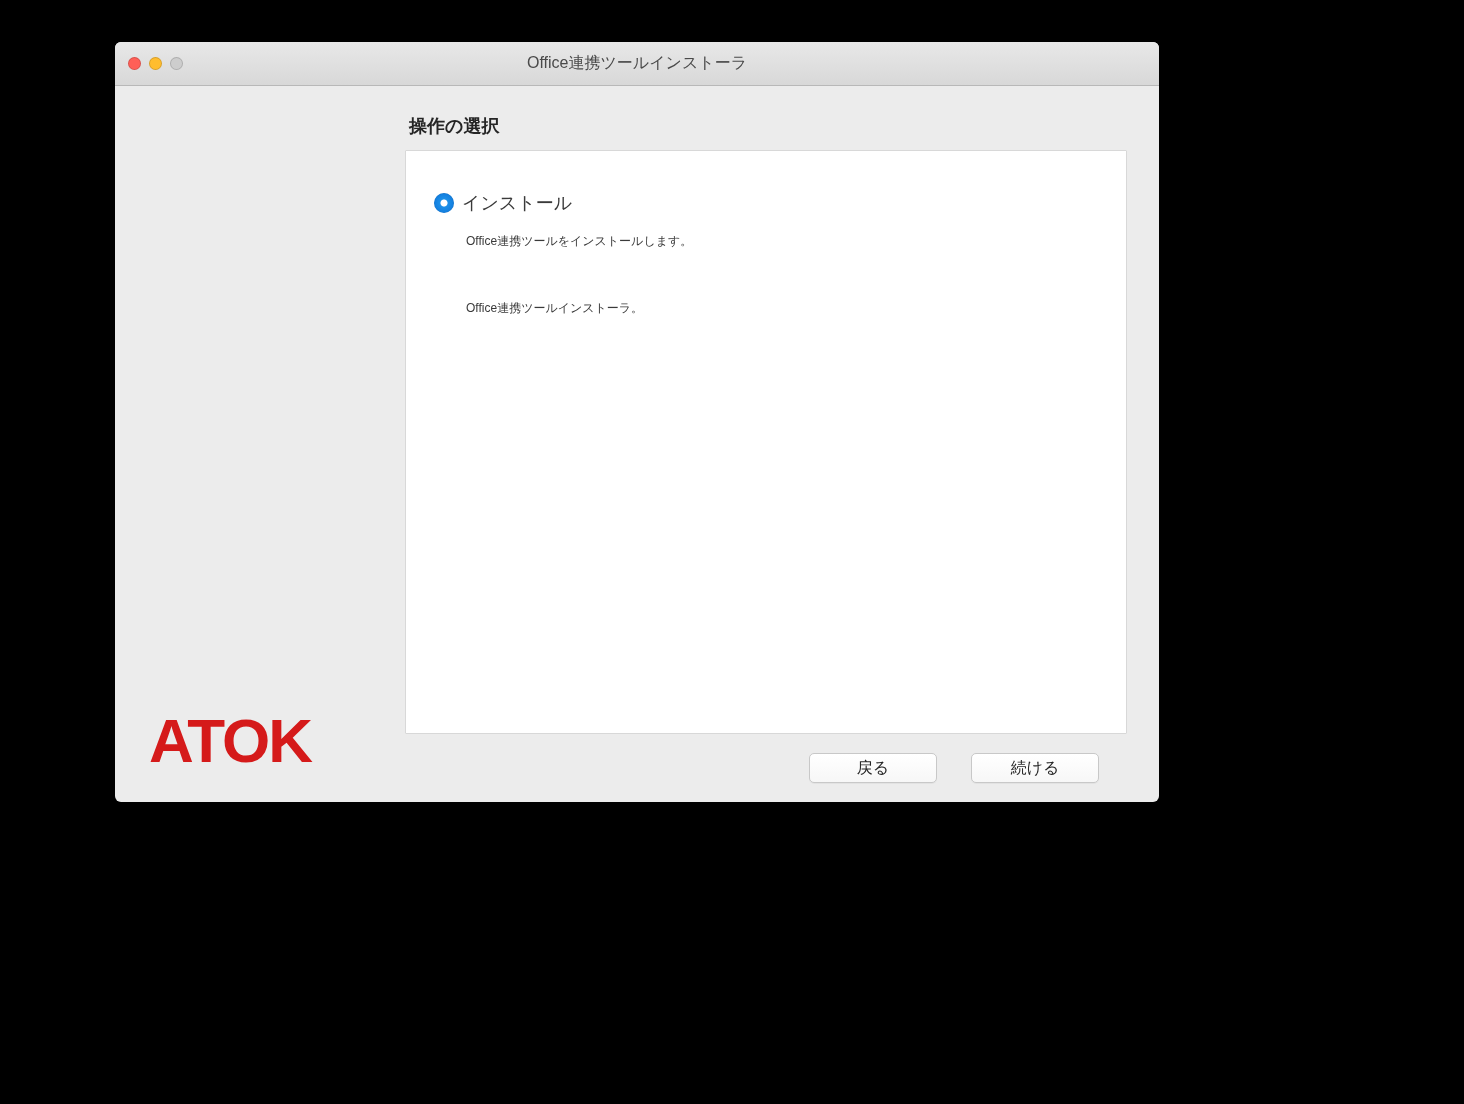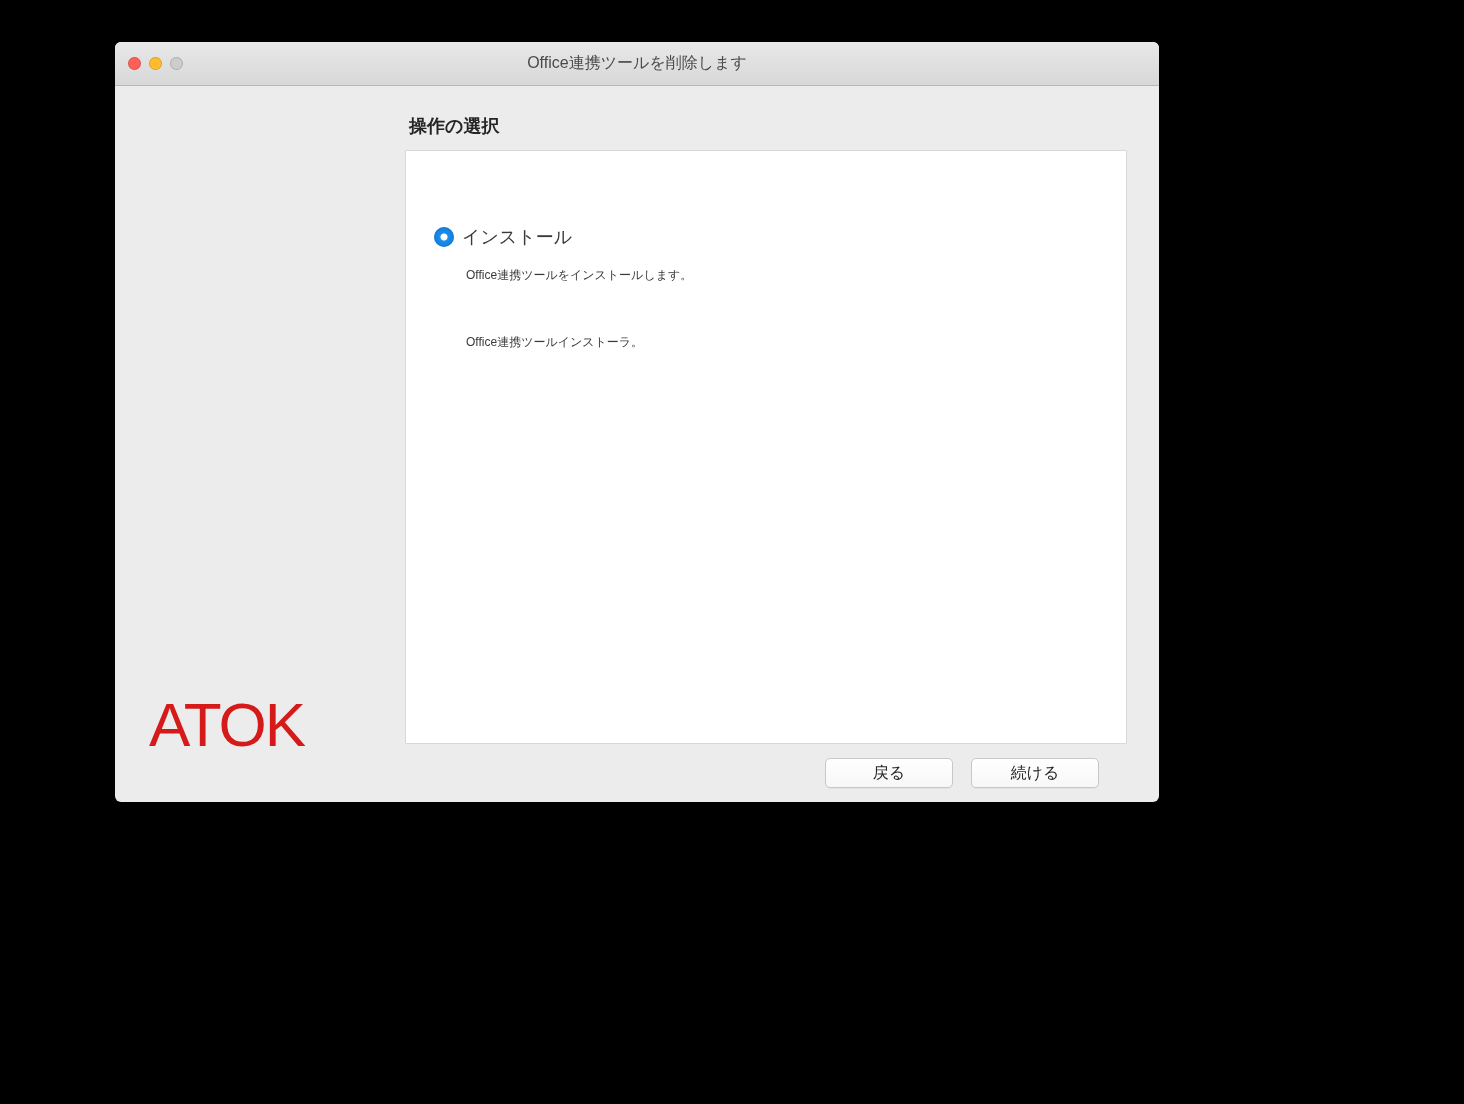--- a/index.html
+++ b/index.html
@@ -75,23 +75,23 @@
     }
     
     .sidebar {
       width: 290px;
       position: relative;
     }
     
     .logo {
       position: absolute;
       left: 34px;
-      bottom: 42px;
+      bottom: 26px;
       font-size: 62px;
-      font-weight: 400;
+      font-weight: 700;
       color: #d51a1a;
       letter-spacing: -2px;
       font-family: Arial, Helvetica, sans-serif;
     }
     
     .main {
       flex: 1;
       padding: 28px 32px 0 0;
       display: flex;
       flex-direction: column;
@@ -108,21 +108,20 @@
     .content-box {
       flex: 1;
       background: #ffffff;
       border: 1px solid #d8d8d8;
       border-radius: 1px;
       padding: 40px 28px 20px 28px;
     }
     
     .option-group {
       margin-bottom: 50px;
-      margin-top: 34px;
     }
     
     .radio-row {
       display: flex;
       align-items: center;
       gap: 8px;
       margin-bottom: 18px;
     }
     
     .radio {
@@ -150,25 +149,25 @@
       color: #3a3a3a;
     }
     
     .option-desc {
       font-size: 12px;
       color: #3a3a3a;
       padding-left: 32px;
     }
     
     .footer {
-      height: 58px;
+      height: 68px;
       display: flex;
       justify-content: flex-end;
       align-items: center;
-      gap: 18px;
+      gap: 34px;
       padding: 0 28px 0 0;
     }
     
     .btn {
       min-width: 128px;
       height: 30px;
       background: linear-gradient(to bottom, #ffffff, #f7f7f7);
       border: 1px solid #c8c8c8;
       border-radius: 5px;
       font-size: 16px;
@@ -183,21 +182,21 @@
 </head>
 <body>
 
 <div class="window">
   <div class="titlebar">
     <div class="traffic-lights">
       <span class="traffic-light tl-close"></span>
       <span class="traffic-light tl-min"></span>
       <span class="traffic-light tl-max"></span>
     </div>
-    <div class="window-title">Office連携ツールを削除します</div>
+    <div class="window-title">Office連携ツールインストーラ</div>
   </div>
 
   <div class="body-area">
     <div class="sidebar">
       <div class="logo">ATOK</div>
     </div>
 
     <div class="main">
       <div class="section-heading">操作の選択</div>
 

